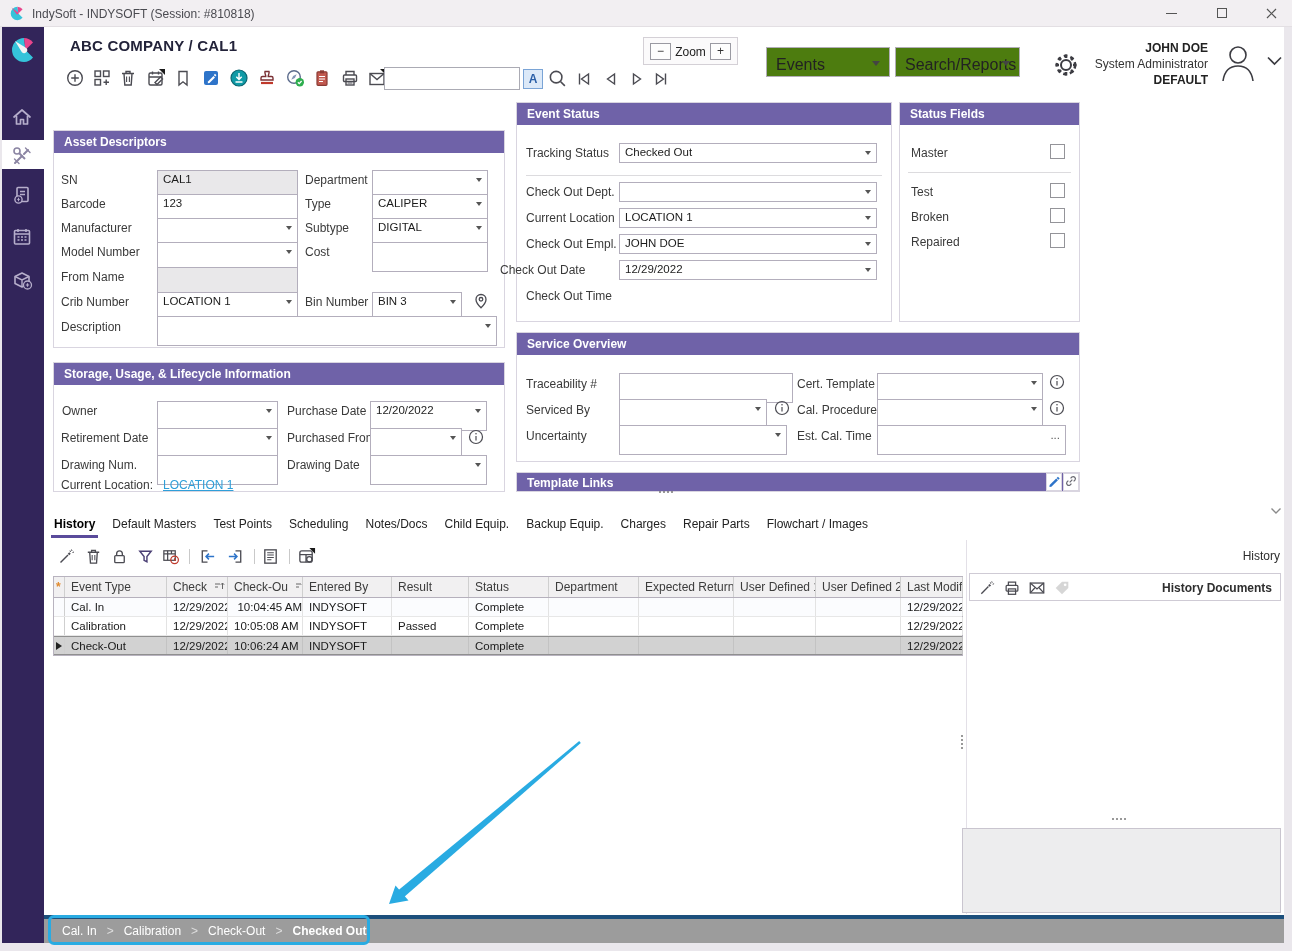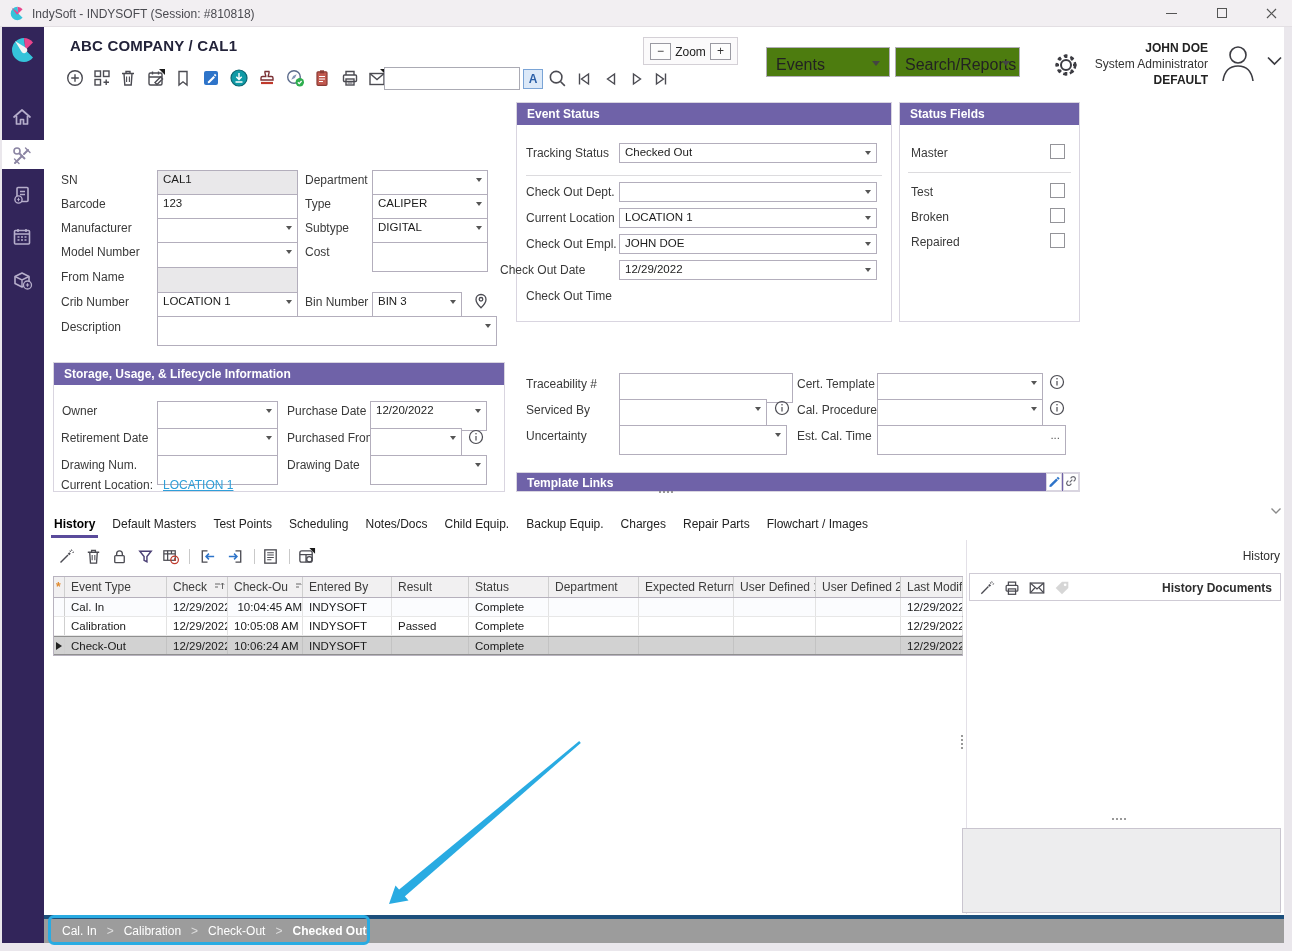--- a/index.html
+++ b/index.html
@@ -267,20 +267,23 @@
   </div>
   <span class="abs" style="left:1216px;top:40px;width:44px;height:44px"><svg viewBox="0 0 44 44" fill="none" stroke="#3c3c42" stroke-width="1.6">
         <circle cx="22" cy="15" r="8"></circle>
         <path d="M7 41 C8.5 30 14 26 22 26 C30 26 35.5 30 37 41"></path>
       </svg></span>
   <span class="abs" style="left:1266px;top:55px"><svg width="17" height="12" viewBox="0 0 17 12" fill="none" stroke="#3c3c42" stroke-width="1.7">
         <path d="M2 2.5 L8.5 9 L15 2.5"></path>
       </svg></span>
 
 
+  <div class="panel" style="left:53px;top:130px;width:452px;height:218px">
+    <div class="panel-h">Asset Descriptors</div>
+  </div>
   <div class="lbl" style="left:61px;top:173px">SN</div>
   <div class="ctl ro" style="left:157px;top:170px;width:141px">CAL1</div>
   <div class="lbl" style="left:305px;top:173px">Department</div>
   <div class="ctl" style="left:372px;top:170px;width:116px"><span></span><span class="arw"></span></div>
   <div class="lbl" style="left:61px;top:197px">Barcode</div>
   <div class="ctl" style="left:157px;top:194px;width:141px">123</div>
   <div class="lbl" style="left:305px;top:197px">Type</div>
   <div class="ctl" style="left:372px;top:194px;width:116px"><span>CALIPER</span><span class="arw"></span></div>
   <div class="lbl" style="left:61px;top:221px">Manufacturer</div>
   <div class="ctl" style="left:157px;top:218px;width:141px"><span></span><span class="arw"></span></div>
@@ -350,20 +353,23 @@
       <div class="checkbox" style="left: 1050px; top: 144px;"></div>
       <div class="lbl" style="left: 911px; top: 185px;">Test</div>
       <div class="checkbox" style="left: 1050px; top: 183px;"></div>
       <div class="lbl" style="left: 911px; top: 210px;">Broken</div>
       <div class="checkbox" style="left: 1050px; top: 208px;"></div>
       <div class="lbl" style="left: 911px; top: 235px;">Repaired</div>
       <div class="checkbox" style="left: 1050px; top: 233px;"></div>
     </div>
   <div class="divline" style="left:908px;top:172px;width:163px"></div>
 
+  <div class="panel" style="left:516px;top:332px;width:564px;height:130px">
+    <div class="panel-h">Service Overview</div>
+  </div>
   <div class="lbl" style="left:526px;top:377px">Traceability #</div>
   <div class="ctl" style="left:619px;top:373px;width:174px"></div>
   <div class="lbl" style="left:797px;top:377px">Cert. Template</div>
   <div class="ctl" style="left:877px;top:373px;width:166px"><span></span><span class="arw"></span></div>
   <span class="infoicon" style="left:1049px;top:374px"><svg viewBox="0 0 16 16" fill="none" stroke="#4b4b52" stroke-width="1.2">
         <circle cx="8" cy="8" r="6.5"></circle>
         <path d="M8 7 V11.5"></path>
         <circle cx="8" cy="4.7" r="0.8" fill="#4b4b52" stroke="none"></circle>
       </svg></span>
   <div class="lbl" style="left:526px;top:403px">Serviced By</div>

